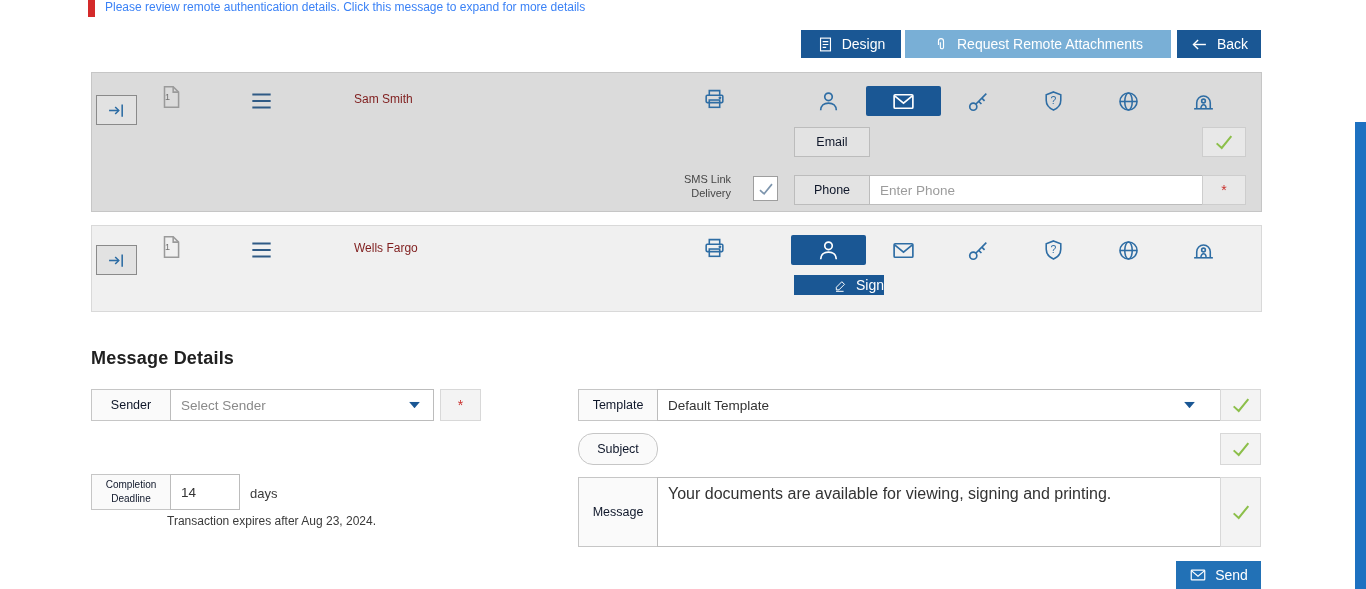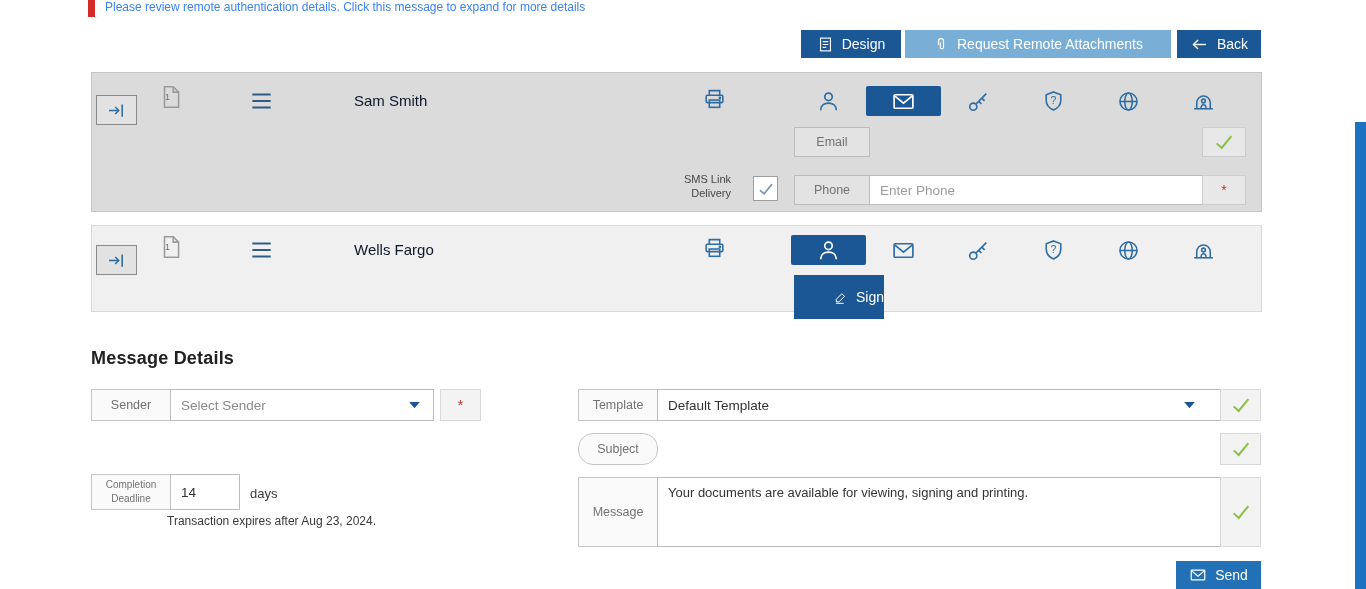--- a/index.html
+++ b/index.html
@@ -14,43 +14,43 @@
   .btn-mid{background:#79afd6}
   .btn-bright{background:#2271b6}
   .card{position:absolute}
   .card1{background:#dbdbdb;border:1px solid #c6c6c6}
   .card2{background:#f0f0f0;border:1px solid #d9d9d9}
   .squarebtn{position:absolute;border:1px solid #8a8a8a;background:#e2e2e2;display:flex;align-items:center;justify-content:center;color:#2e6da4;cursor:pointer}
   .docicon{position:absolute;color:#9a9a9a;cursor:pointer}
   .doccount{position:absolute;left:7px;top:9px;font-size:9px;color:#707070}
   .burger{position:absolute;color:#2f5a85;cursor:pointer}
   .printer{position:absolute;color:#2e6da4;cursor:pointer}
-  .name{position:absolute;font-size:15px;color:#0f172a}
+  .name{position:absolute;font-size:12px;color:#7f1d1d}
   .tilestrip{position:absolute;display:flex}
   .tile{width:75px;height:30px;display:flex;align-items:center;justify-content:center;color:#2e6da4;cursor:pointer;border-radius:2px}
   .tile.selected{background:#1a5794;color:#fff}
-  .fl{position:absolute;display:flex;align-items:center;justify-content:center;font-size:12.5px;color:#737373;text-align:center}
+  .fl{position:absolute;display:flex;align-items:center;justify-content:center;font-size:12.5px;color:#0f172a;text-align:center}
   .fl.incard{background:#e3e3e3;border:1px solid #bcbcbc}
   .fl.plain{background:#fafafa;border:1px solid #c6c6c6}
   .ti{position:absolute;border:1px solid #bcbcbc;background:#fff;font-family:"Liberation Sans",sans-serif;font-size:13.5px;color:#333;padding:0 10px;outline:none}
   .ti::placeholder{color:#9c9c9c}
   .cc{position:absolute;display:flex;align-items:center;justify-content:center}
   .cc.incard{background:#e8e8e8;border:1px solid #cdcdcd}
   .cc.plain{background:#f3f3f3;border:1px solid #d8d8d8}
   .gcheck{color:#8cbf4a}
   .req{color:#c9302c;font-size:14px;line-height:1}
   .smslabel{position:absolute;font-size:11px;color:#474747;text-align:right;line-height:14px}
   .checkbox{position:absolute;background:#fff;border:1px solid #9e9e9e;display:flex;align-items:center;justify-content:center;cursor:pointer}
   .bluecheck{color:#7d95ad}
   .select{position:absolute;background:#fff;border:1px solid #bcbcbc;display:flex;align-items:center;font-size:13.5px;color:#333;padding:0 30px 0 10px;cursor:pointer}
   .select .caret{position:absolute;right:13px;top:50%;transform:translateY(-50%);color:#1a5794}
   .muted{color:#8a8a8a}
   .h1{position:absolute;font-size:18px;font-weight:700;color:#202020;letter-spacing:.2px}
   .note{position:absolute;font-size:12px;color:#3a3a3a}
-  .tarea{position:absolute;border:1px solid #bcbcbc;background:#fff;font-family:"Liberation Sans",sans-serif;font-size:13px;color:#333;padding:7px 10px;resize:none;outline:none}
+  .tarea{position:absolute;border:1px solid #bcbcbc;background:#fff;font-family:"Liberation Sans",sans-serif;font-size:16px;color:#333;padding:7px 10px;resize:none;outline:none}
   .rightstrip{position:absolute;background:#1d71c1}
 </style>
 </head>
 <body>
 
 <svg width="0" height="0" style="position:absolute" aria-hidden="true">
   <defs>
     <symbol id="sy-person" viewBox="0 0 24 24">
         <g fill="none" stroke="currentColor" stroke-width="1.6">
           <circle cx="12" cy="7.5" r="3.6"></circle>
@@ -296,21 +296,21 @@
             <use xlink:href="#sy-globe" href="#sy-globe"></use>
           </svg>
         </div>
       <div class="tile">
           <svg width="25" height="25" viewBox="0 0 24 24">
             <use xlink:href="#sy-branch" href="#sy-branch"></use>
           </svg>
         </div>
     </div>
 
-    <div class="btn btn-dark" style="left:702px;top:49px;width:90px;height:44px;padding-left:40px;">
+    <div class="btn btn-dark" style="left:702px;top:49px;width:90px;height:20px;padding-left:40px;">
       <svg width="17" height="17" viewBox="0 0 24 24">
           <use xlink:href="#sy-pen" href="#sy-pen"></use>
         </svg>
       <span>Sign</span>
     </div>
   </div>
 
   <div class="h1" style="left:91px;top:348px;">Message Details</div>
 
   <div class="fl plain" style="left:91px;top:389px;width:80px;height:32px;">Sender</div>

